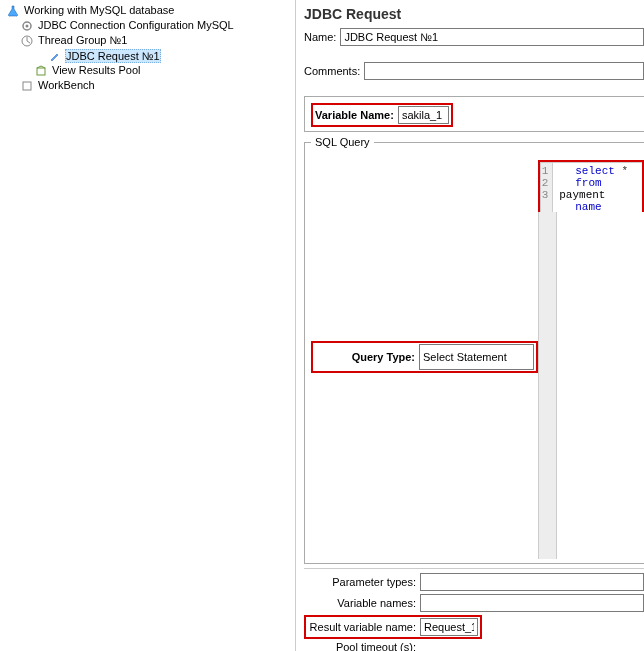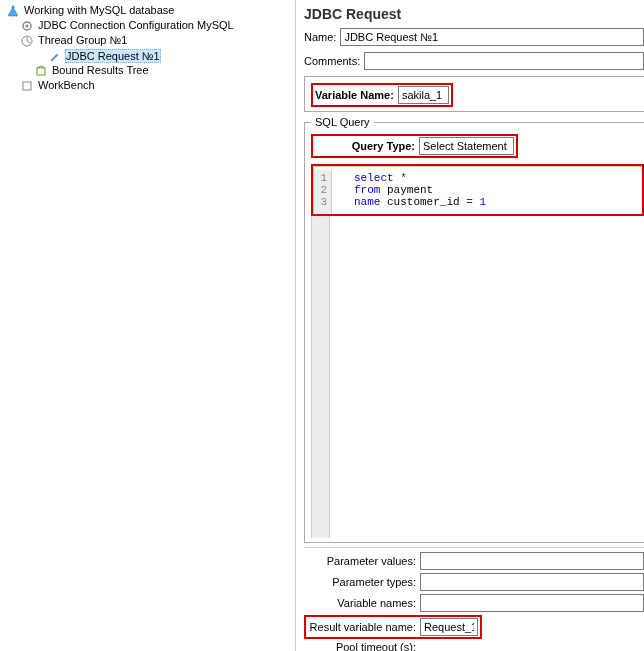--- a/index.html
+++ b/index.html
@@ -8,40 +8,40 @@
 .tree-item { display: flex; align-items: flex-start; height: 15px; cursor: pointer; white-space: nowrap; }
 .tree-item .label { padding: 0 1px; }
 .tree-item.selected .label { background: #cce8ff; border: 1px dotted #7bb0e3; padding: 0 0; }
 .indent-0 { padding-left: 2px; }
 .indent-1 { padding-left: 16px; }
 .indent-2 { padding-left: 30px; }
 .indent-3 { padding-left: 44px; }
 .tree-icon { width: 14px; height: 14px; margin-right: 3px; display: inline-flex; align-items: center; justify-content: center; }
 .main { flex: 1; display: flex; flex-direction: column; padding: 6px 0 0 8px; overflow: hidden; }
 .title { font-size: 14px; font-weight: bold; color: #333; margin-bottom: 6px; }
-.form-row { display: flex; align-items: center; margin-bottom: 6px; }
+.form-row { display: flex; align-items: center; margin-bottom: 16px; }
 .form-label { text-align: right; width: auto; padding-right: 4px; font-size: 11px; color: #000; }
 .form-input { flex: 1; height: 18px; border: 1px solid #7a7a7a; background: #fff; padding: 0 3px; font-size: 11px; font-family: inherit; }
 fieldset { border: 1px solid #aaa; border-right: none; margin-bottom: 4px; padding: 6px 0 4px 6px; position: relative; }
 fieldset legend { font-size: 11px; padding: 0 4px; color: #000; }
 .fieldset-row { display: flex; align-items: center; }
 .qtype-row { display: flex; align-items: center; justify-content: flex-start; }
 .qtype-label { width: 104px; text-align: right; padding-right: 4px; font-weight: bold; }
-.qtype-select { width: 95px; height: 18px; border: 1px solid #7a7a7a; background: #fff; padding: 4px 3px; font-size: 11px; }
+.qtype-select { width: 115px; height: 18px; border: 1px solid #7a7a7a; background: #fff; padding: 12px 3px; font-size: 11px; }
 .code-area { margin-top: 6px; flex: 1; display: flex; flex-direction: column; }
 .code-top-strip { height: 4px; background: #ffffdf; border-top: 1px solid #ccc; border-left: 1px solid #ccc; }
 .code-body { flex: 1; display: flex; background: #fff; border-left: 1px solid #ccc; }
 .gutter { width: 18px; background: #ededed; border-right: 1px solid #ccc; text-align: right; padding: 2px 4px 0 0; font-family: "Courier New", monospace; font-size: 11px; color: #888; }
 .code-lines { padding: 2px 0 0 6px; font-family: "Courier New", monospace; font-size: 11px; }
 .kw { color: #0000cc; margin-left: 16px; }
 .op { color: #333; }
 .num { color: #0000cc; }
 .bottom-form { padding-top: 4px; border-top: 1px solid #ccc; }
 .bottom-form .form-label { width: 116px; }
-.sql-fieldset { flex: 1; display: flex; flex-direction: column; min-height: 0; }
+.sql-fieldset { flex: 1; display: flex; min-height: 0; }
 .red-wrap { border: 2px solid #d40000; display: inline-flex; align-items: center; padding: 1px 2px; }
 .pos-relrow { display: flex; align-items: center; margin-bottom: 3px; }
 .red-wrap .form-input { border: 1px solid #7a7a7a; }
 </style>
 </head>
 <body>
 
 <div class="tree">
   <div class="tree-item indent-0">
     <span class="tree-icon">
@@ -77,21 +77,21 @@
       </span>
     <span class="label">JDBC Request №1</span>
   </div>
   <div class="tree-item indent-2">
     <span class="tree-icon">
         <svg width="12" height="12" viewBox="0 0 12 12">
           <rect x="2" y="3" width="8" height="7" fill="none" stroke="#6a9a3a" stroke-width="1"></rect>
           <path d="M2 3l4-2 4 2" fill="none" stroke="#6a9a3a"></path>
         </svg>
       </span>
-    <span class="label">Bound Results Tree</span>
+    <span class="label">View Results Pool</span>
   </div>
   <div class="tree-item indent-1">
     <span class="tree-icon">
         <svg width="12" height="12" viewBox="0 0 12 12">
           <rect x="2" y="2" width="8" height="8" fill="none" stroke="#888" stroke-width="1"></rect>
         </svg>
       </span>
     <span class="label">WorkBench</span>
   </div>
 </div>
@@ -143,24 +143,20 @@
       </div>
       <div class="code-body" style="flex:1">
         <div class="gutter"></div>
         <div class="code-lines"></div>
       </div>
     </div>
   </fieldset>
 
   <div class="bottom-form">
     <div class="pos-relrow">
-      <span class="form-label">Parameter values:</span>
-      <input class="form-input" value="" style="">
-    </div>
-    <div class="pos-relrow">
       <span class="form-label">Parameter types:</span>
       <input class="form-input" value="" style="">
     </div>
     <div class="pos-relrow">
       <span class="form-label">Variable names:</span>
       <input class="form-input" value="" style="">
     </div>
     <div class="pos-relrow">
       <span class="red-wrap" style="flex:none">
         <span class="form-label" style="width:112px">Result variable name:</span>

